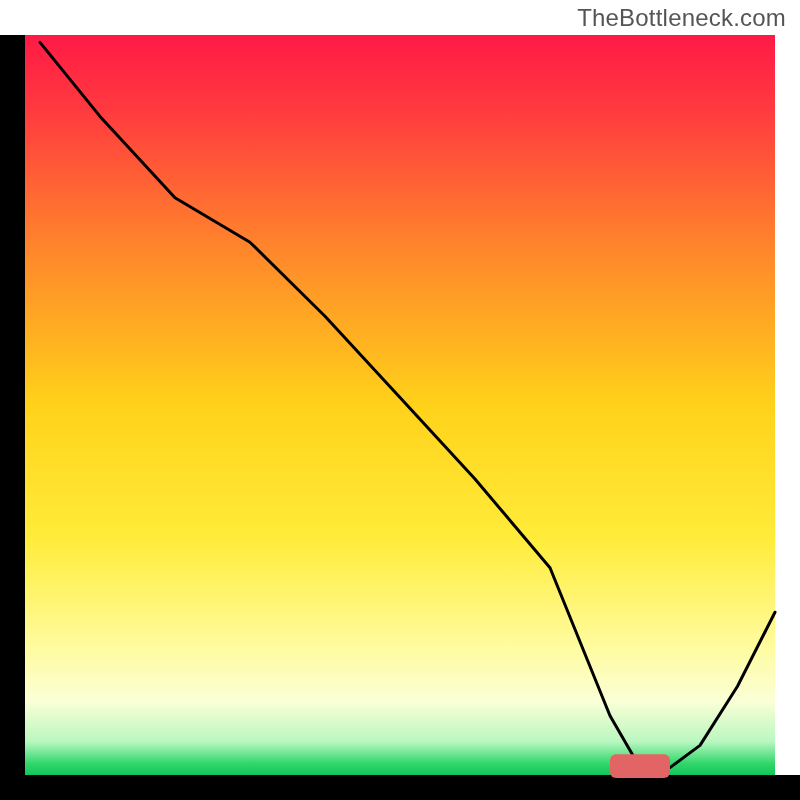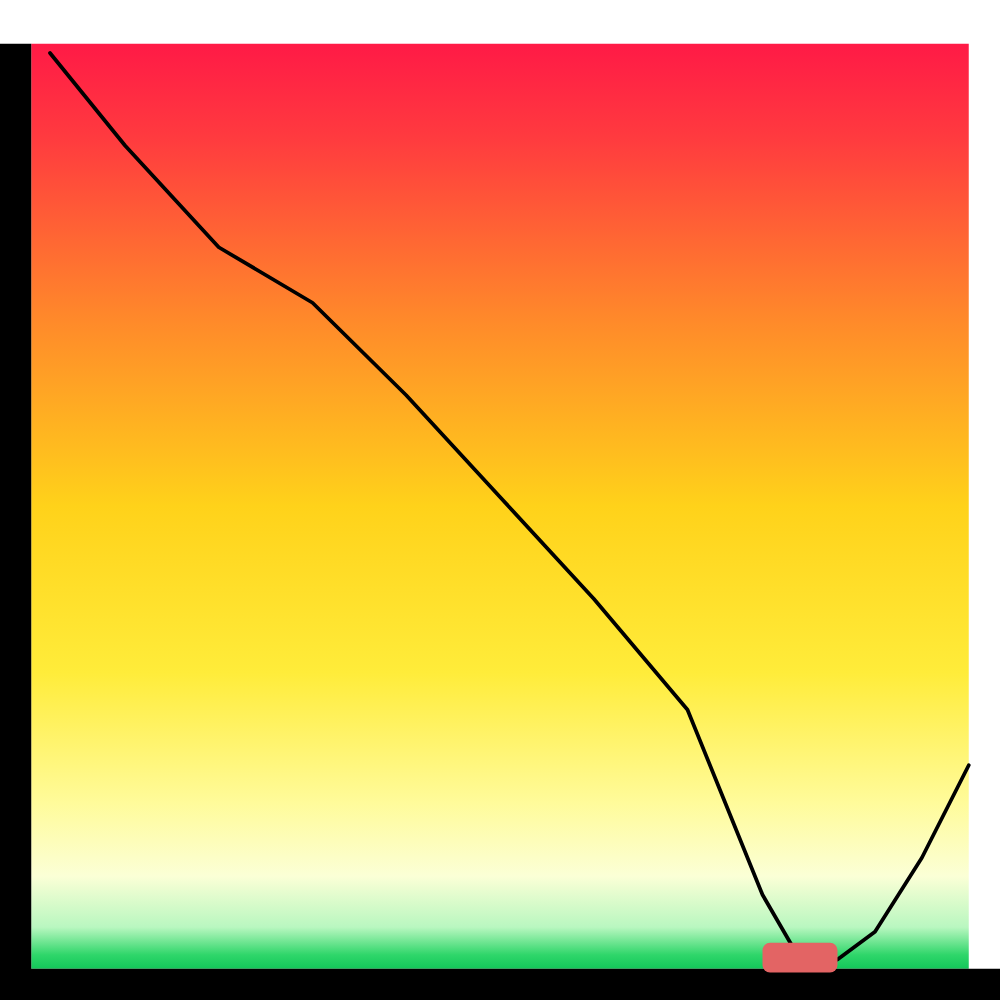--- a/index.html
+++ b/index.html
@@ -26,20 +26,21 @@
     letter-spacing: 0.2px;
   }
   svg {
     display: block;
   }
 </style>
 </head>
 <body>
 
 <div class="container">
+  <div class="watermark">TheBottleneck.com</div>
 
   <svg id="chart-svg" width="800" height="800">
     <defs>
       <linearGradient id="bg-grad" x1="0" y1="0" x2="0" y2="1">
           <stop offset="0%" stop-color="#ff1a46"></stop>
           <stop offset="10%" stop-color="#ff3a3f"></stop>
           <stop offset="30%" stop-color="#ff8a2a"></stop>
           <stop offset="50%" stop-color="#ffd21a"></stop>
           <stop offset="68%" stop-color="#ffec3a"></stop>
           <stop offset="82%" stop-color="#fffb9a"></stop>

